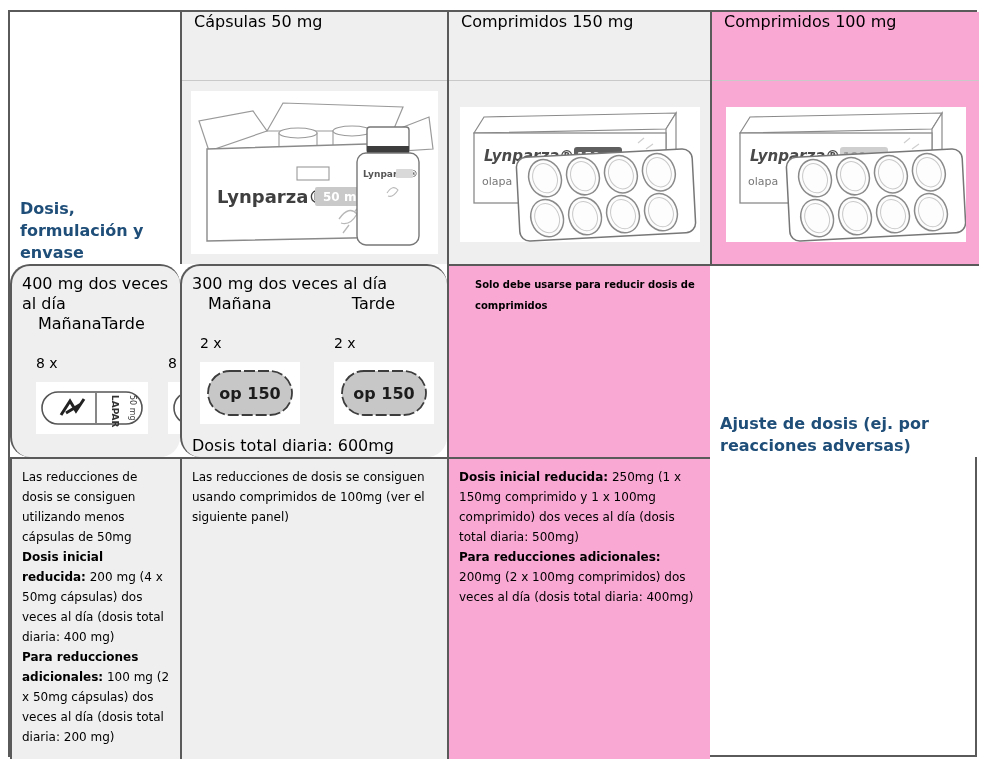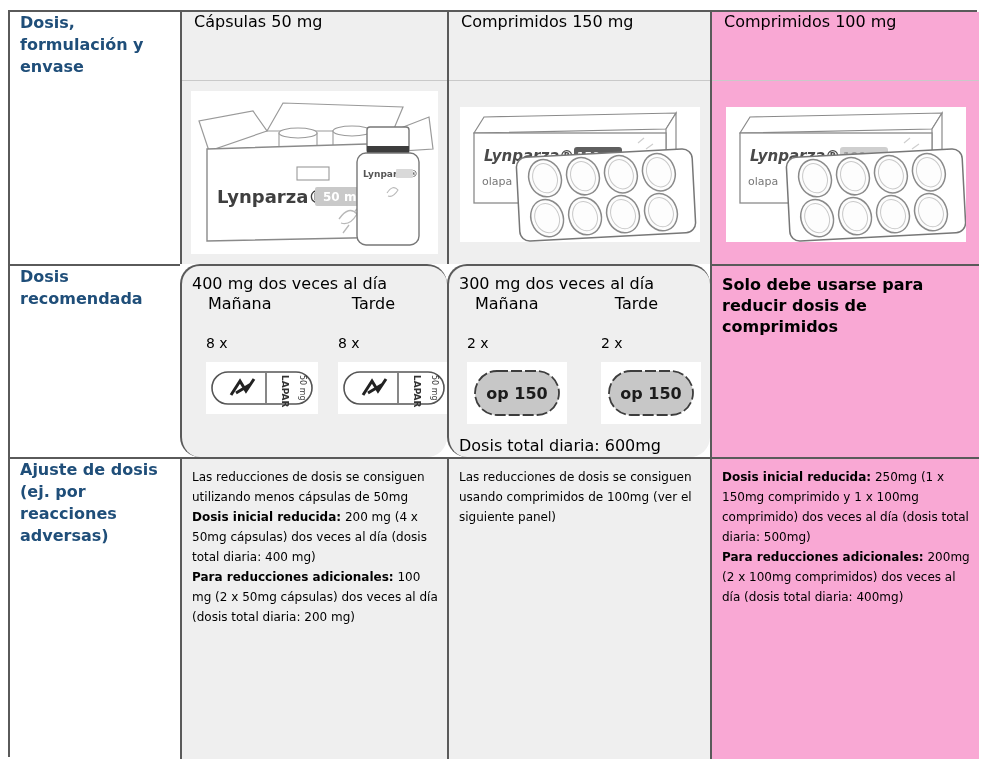--- a/index.html
+++ b/index.html
@@ -9,42 +9,42 @@
     display:grid; box-sizing:border-box;
     grid-template-columns:170px 267px 263px 269px;
     grid-template-rows:252px 193px 302px;
     border:2px solid #5a5a5a; background:#fff;
   }
   .cell { box-sizing:border-box; border-left:2px solid #5a5a5a; border-top:2px solid #5a5a5a; overflow:hidden; }
   .first-col { border-left:none; }
   .first-row { border-top:none; }
   .rowlabel {
     background:#ffffff; color:#1F4E79; font-weight:bold; font-size:16px; line-height:22px;
-    display:flex; align-items:flex-start; padding:0 12px 0 10px;
+    display:flex; align-items:flex-end; padding:0 12px 0 10px;
   }
   .datacell { background:#EFEFEF; }
   .dark { background:#f9a8d4; }
   .colhead {
     height:69px; display:flex; padding:0 12px; font-size:16px;
     border-bottom:1px solid #c9c9c9; box-sizing:border-box;
   }
   .imgwrap { display:flex; justify-content:center; }
   .imgwrap.boxpack { margin-top:10px; }
   .imgwrap.blisterpack { margin-top:26px; }
   .imgpatch { background:#fff; display:block; }
   .dosecell { padding:8px 8px 6px 10px;border-radius:20px; }
   .doseline { font-size:16px; line-height:20px; }
   .ampm { display:flex; justify-content:space-between; padding:0 44px 0 16px; font-size:16px; line-height:20px; }
   .pillrow { display:flex; gap:20px; margin:16px 0 0 14px; }
   .pillrow.tabs { gap:34px; margin-left:8px; }
   .count { font-size:14px; line-height:26px; }
   .pillgroup svg { display:block; margin-top:6px; }
   .totalline { margin-top:12px; font-size:16px; }
   .notecell { padding:8px 10px; }
-  .boldnote { font-weight:bold; font-size:16px; line-height:21px; }
+  .boldnote { font-weight:bold; font-size:10px; line-height:21px;margin-left:16px; }
   .pillcenter { display:flex; justify-content:center; margin-top:28px; }
   .adjcell { padding:8px 9px 6px 10px; font-size:12px; line-height:20px; }
   .adjcell b { font-weight:bold; }
   svg text { font-family:"DejaVu Sans", sans-serif; }
 </style>
 </head>
 <body>
 
 <div class="tbl">
 
@@ -170,23 +170,20 @@
             <ellipse cx="90" cy="108" rx="12" ry="15" transform="rotate(-18 90 108)"></ellipse>
             <ellipse cx="128" cy="108" rx="12" ry="15" transform="rotate(-18 128 108)"></ellipse>
             <ellipse cx="166" cy="108" rx="12" ry="15" transform="rotate(-18 166 108)"></ellipse>
             <ellipse cx="204" cy="108" rx="12" ry="15" transform="rotate(-18 204 108)"></ellipse>
           </g>
         </g>
       </svg>
     </div>
   </div>
 
-  <div class="cell first-col rowlabel">
-    <span>Dosis recomendada</span>
-  </div>
 
   <div class="cell datacell dosecell">
     <div class="doseline">400 mg dos veces al día</div>
     <div class="ampm">
       <span>Mañana</span>
       <span>Tarde</span>
     </div>
     <div class="pillrow">
       <div class="pillgroup">
         <div class="count">8 x</div>

